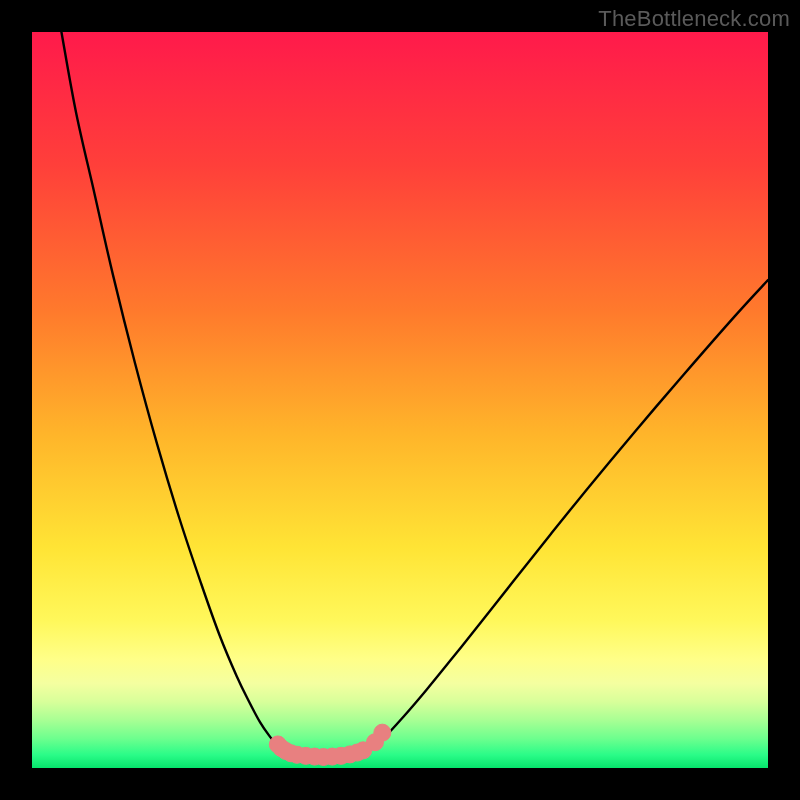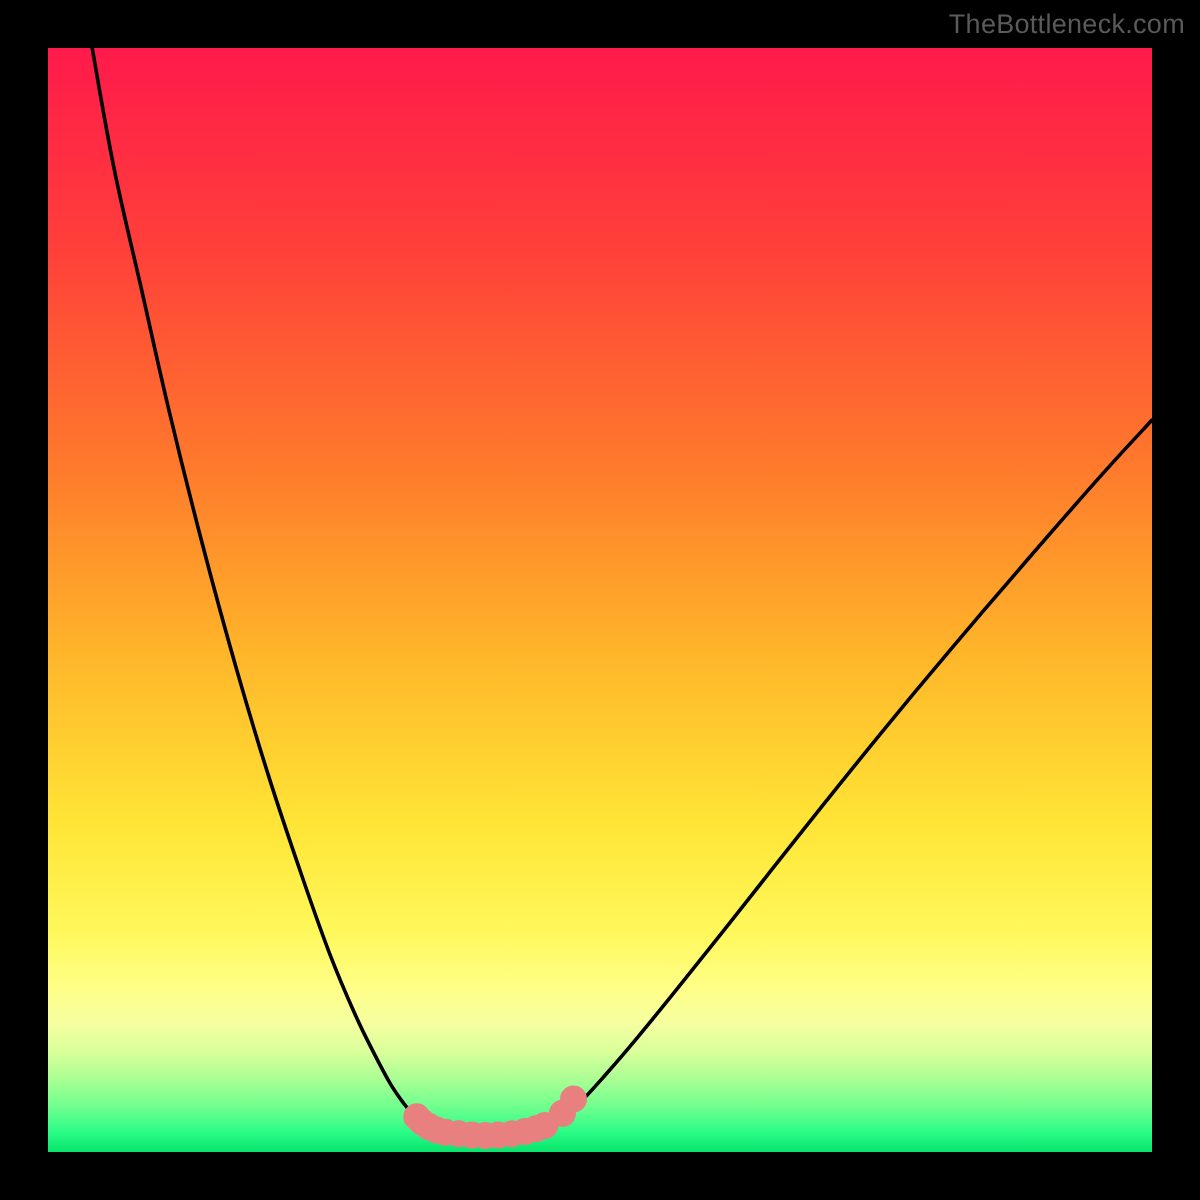--- a/index.html
+++ b/index.html
@@ -37,21 +37,21 @@
     position: absolute;
     left: 0;
     top: 0;
     width: 100%;
     height: 100%;
   }
   .watermark {
     position: absolute;
     top: 6px;
     right: 10px;
-    font-size: 18px;
+    font-size: 22px;
     font-weight: 500;
     color: #5a5a5a;
     letter-spacing: 0.2px;
   }
 </style>
 </head>
 <body>
 
 <div class="frame">
 

